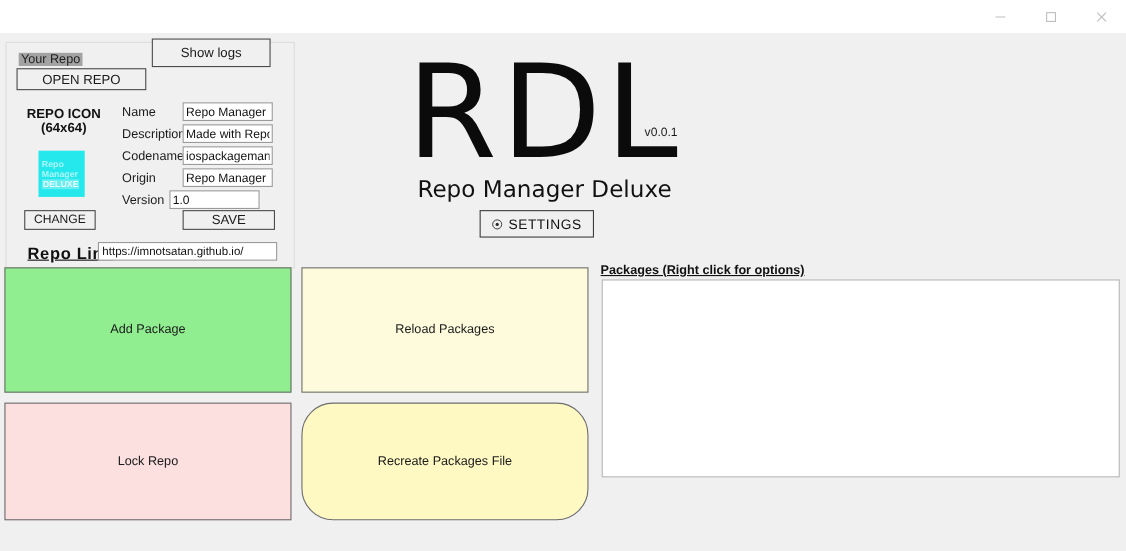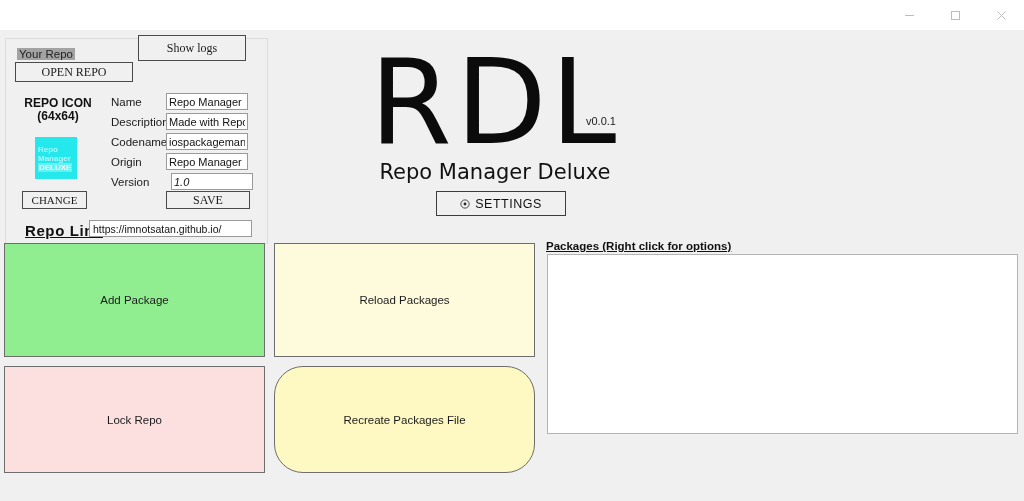--- a/index.html
+++ b/index.html
@@ -65,21 +65,21 @@
 
   .btn {
     background: #f0f0f0;
     border: 1px solid #4a4a4a;
     box-sizing: border-box;
     font-size: 12px;
     color: #1a1a1a;
     display: flex;
     align-items: center;
     justify-content: center;
-    font-family: Liberation Serif, serif;
+    font-family: Liberation Sans, sans-serif;
     cursor: pointer;
     white-space: nowrap;
   }
 
   .open-repo-btn {
     position: absolute;
     left: 9px; top: 23px;
     width: 118px; height: 20px;
   }
   .show-logs-btn {
@@ -208,21 +208,21 @@
     left: 330px; top: 130px;
     width: 330px;
     text-align: center;
     font-size: 21px;
     color: #111;
     font-family: "DejaVu Sans", sans-serif;
   }
   .settings-btn {
     position: absolute;
     left: 436px; top: 161px;
-    width: 130px; height: 25px;
+    width: 104px; height: 25px;
     border: 1px solid #3c3c3c;
     background: #f0f0f0;
     box-sizing: border-box;
     display: flex;
     align-items: center;
     justify-content: center;
     gap: 5px;
     font-size: 12.5px;
     color: #111;
     cursor: pointer;
@@ -316,21 +316,21 @@
     <div class="field-label" style="left:105px; top:77px;">Description</div>
     <input class="text-input" style="left: 160px; top: 74px;" value="Made with Repo M">
 
     <div class="field-label" style="left:105px; top:97px;">Codename</div>
     <input class="text-input" style="left: 160px; top: 94px;" value="iospackagemanage">
 
     <div class="field-label" style="left:105px; top:117px;">Origin</div>
     <input class="text-input" style="left: 160px; top: 114px;" value="Repo Manager Del">
 
     <div class="field-label" style="left:105px; top:137px;">Version</div>
-    <input class="text-input" style="left: 165px; top: 134px; font-style: italic;" value="1.0">
+    <input class="text-input" style="left: 148px; top: 134px;" value="1.0">
 
     <div class="btn save-btn">SAVE</div>
 
     <div class="repo-link-label">Repo Link</div>
     <input class="repo-link-input" value="https://imnotsatan.github.io/" style="">
   </div>
 
   <div class="btn show-logs-btn">Show logs</div>
 
   <div class="brand">

